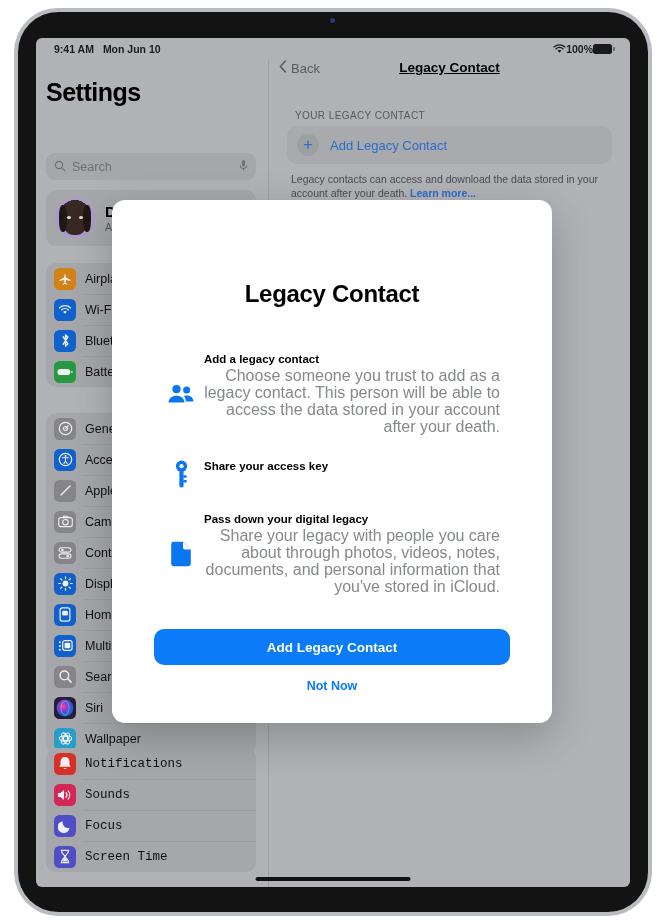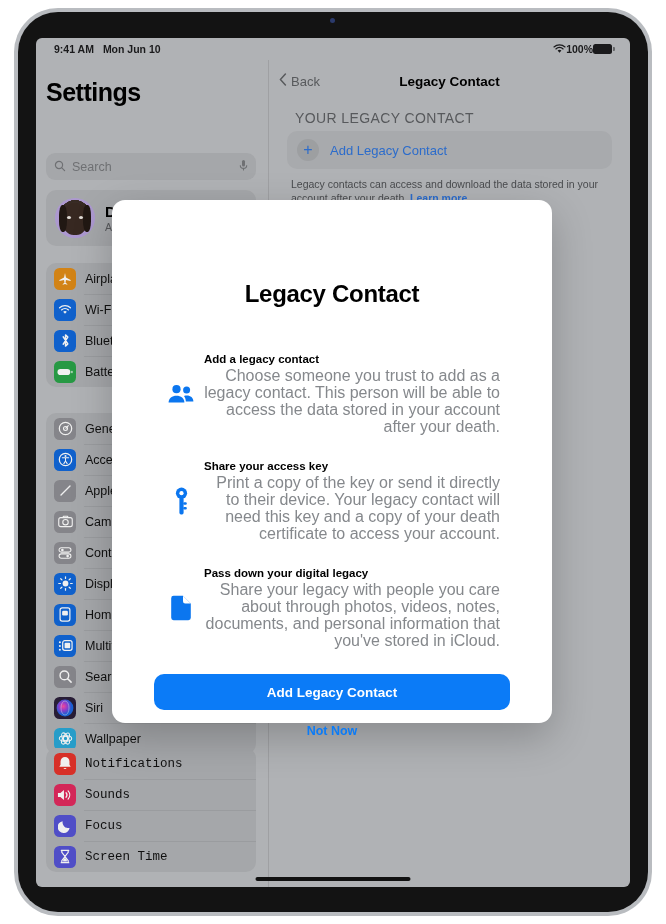--- a/index.html
+++ b/index.html
@@ -198,41 +198,41 @@
     color: #111;
     white-space: nowrap;
     overflow: hidden;
   }
 
   
   .nav-bar {
     position: relative;
     height: 42px;
     display: flex;
-    align-items: center;
+    text-decoration: underline;
   }
   .back-btn {
     position: absolute;
     left: 10px;
     display: flex;
     align-items: center;
     gap: 4px;
     color: #5e6063;
     font-size: 13px;
   }
   .nav-title {
     width: 100%;
     text-align: center;
     font-size: 13.5px;
     font-weight: 700;
     color: #000;
   }
   .section-head {
     margin: 8px 12px 5px 26px;
-    font-size: 14px;
+    font-size: 10px;
     letter-spacing: 0.4px;
     color: #5d5f62;
   }
   .add-card {
     margin: 0 18px;
     height: 38px;
     background: #b3b5b8;
     border-radius: 10px;
     display: flex;
     align-items: center;
@@ -673,21 +673,20 @@
             <svg width="15" height="28" viewBox="0 0 15 28" fill="#0b76ef">
               <circle cx="7.5" cy="6.2" r="5.6"></circle>
               <circle cx="7.5" cy="6.2" r="2.1" fill="#fff"></circle>
               <rect x="5.4" y="10.4" width="4.2" height="17" rx="1.6"></rect>
               <rect x="9.2" y="15.2" width="3.6" height="2.6" rx="1.1"></rect>
               <rect x="9.2" y="20" width="3.6" height="2.6" rx="1.1"></rect>
             </svg>
           </div>
           <div class="feature-text">
             <div class="feature-title">Share your access key</div>
-            <div class="feature-desc">Print a copy of the key or send it directly to their device. Your legacy contact will need this key and a copy of your death certificate to access your account.</div>
           </div>
         </div>
         <div class="feature">
           <div class="feature-icon">
             <svg width="21" height="26" viewBox="0 0 21 26" fill="#0b76ef">
               <path d="M2.6 0.8 h9.4 l7.8 7.6 v14.4 a2.4 2.4 0 0 1 -2.4 2.4 H2.6 a2.4 2.4 0 0 1 -2.4 -2.4 V3.2 A2.4 2.4 0 0 1 2.6 0.8 Z"></path>
               <path d="M12 0.8 v5.4 a2.2 2.2 0 0 0 2.2 2.2 h5.6 Z" fill="#fff"></path>
             </svg>
           </div>
           <div class="feature-text">

